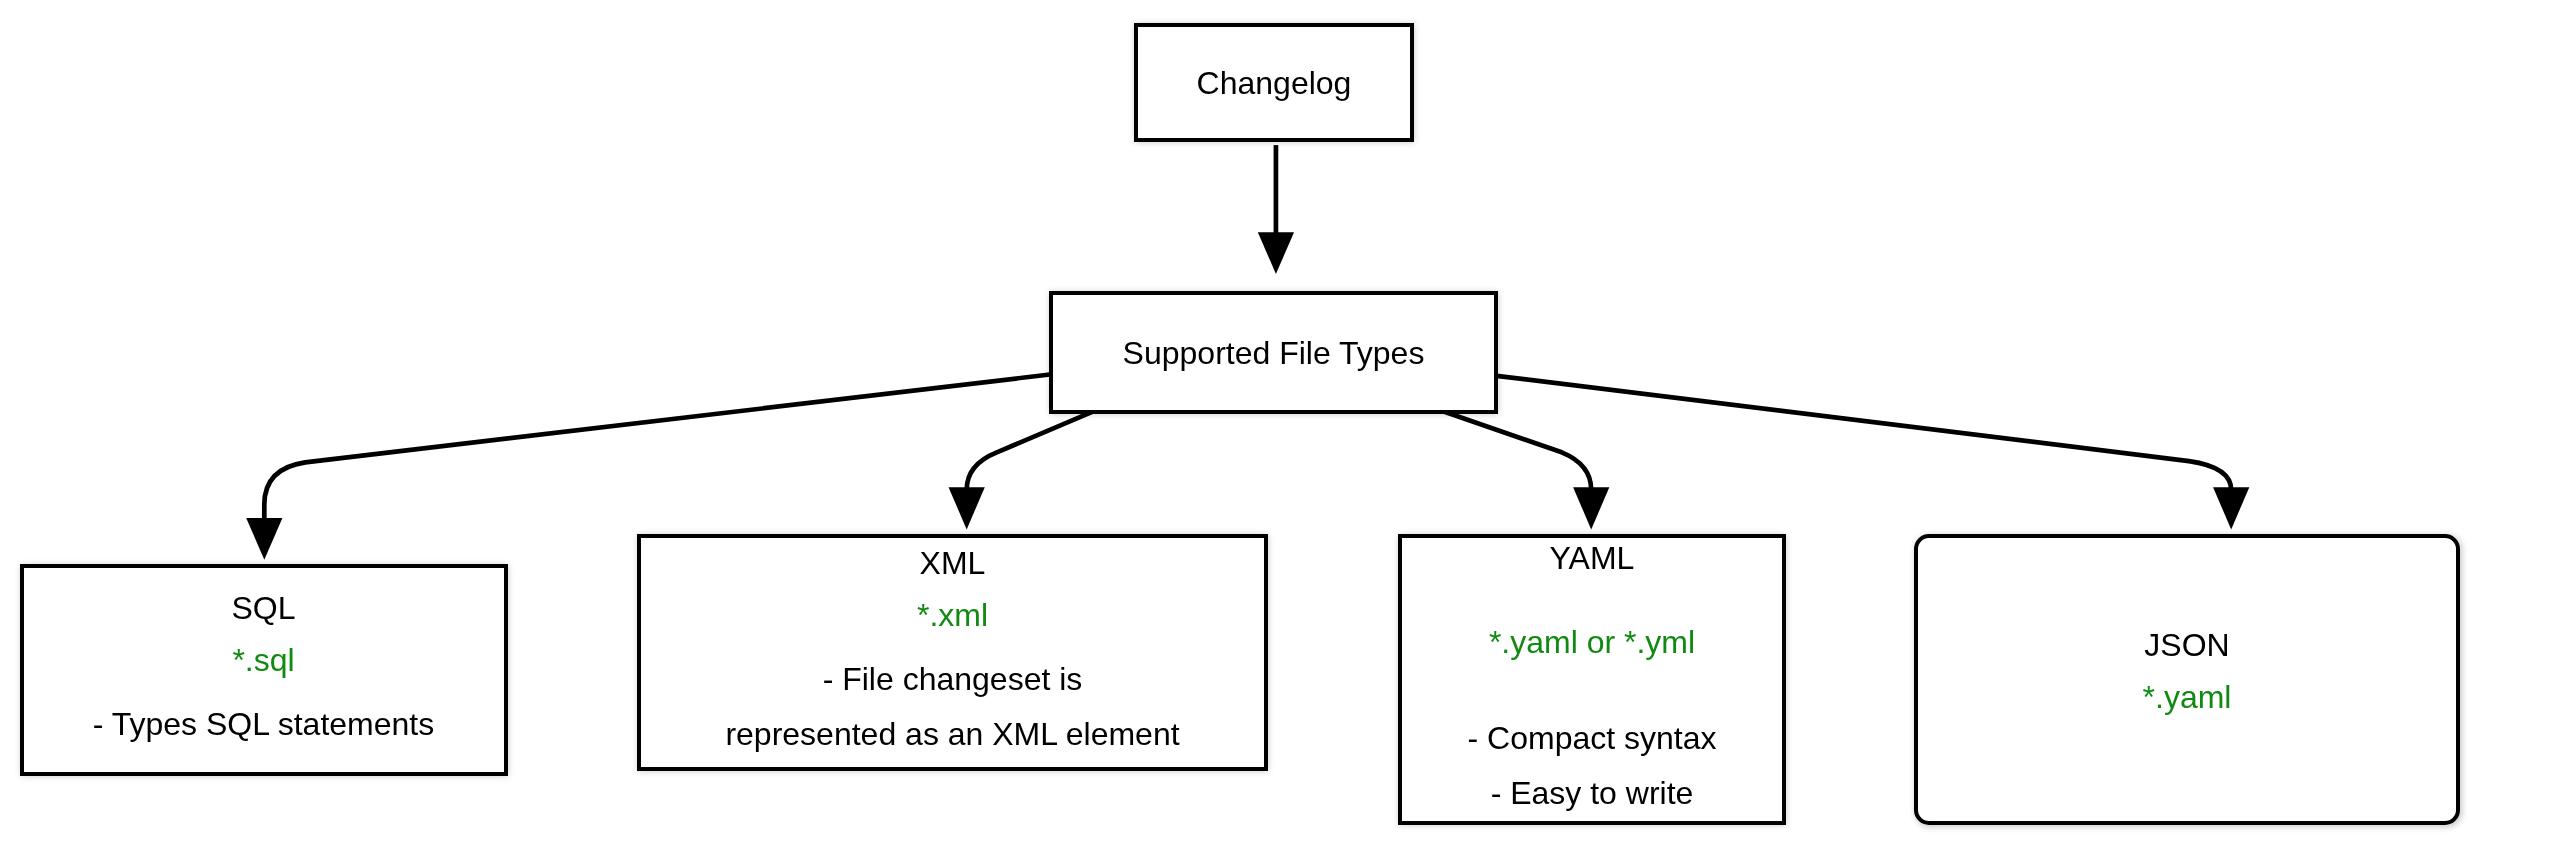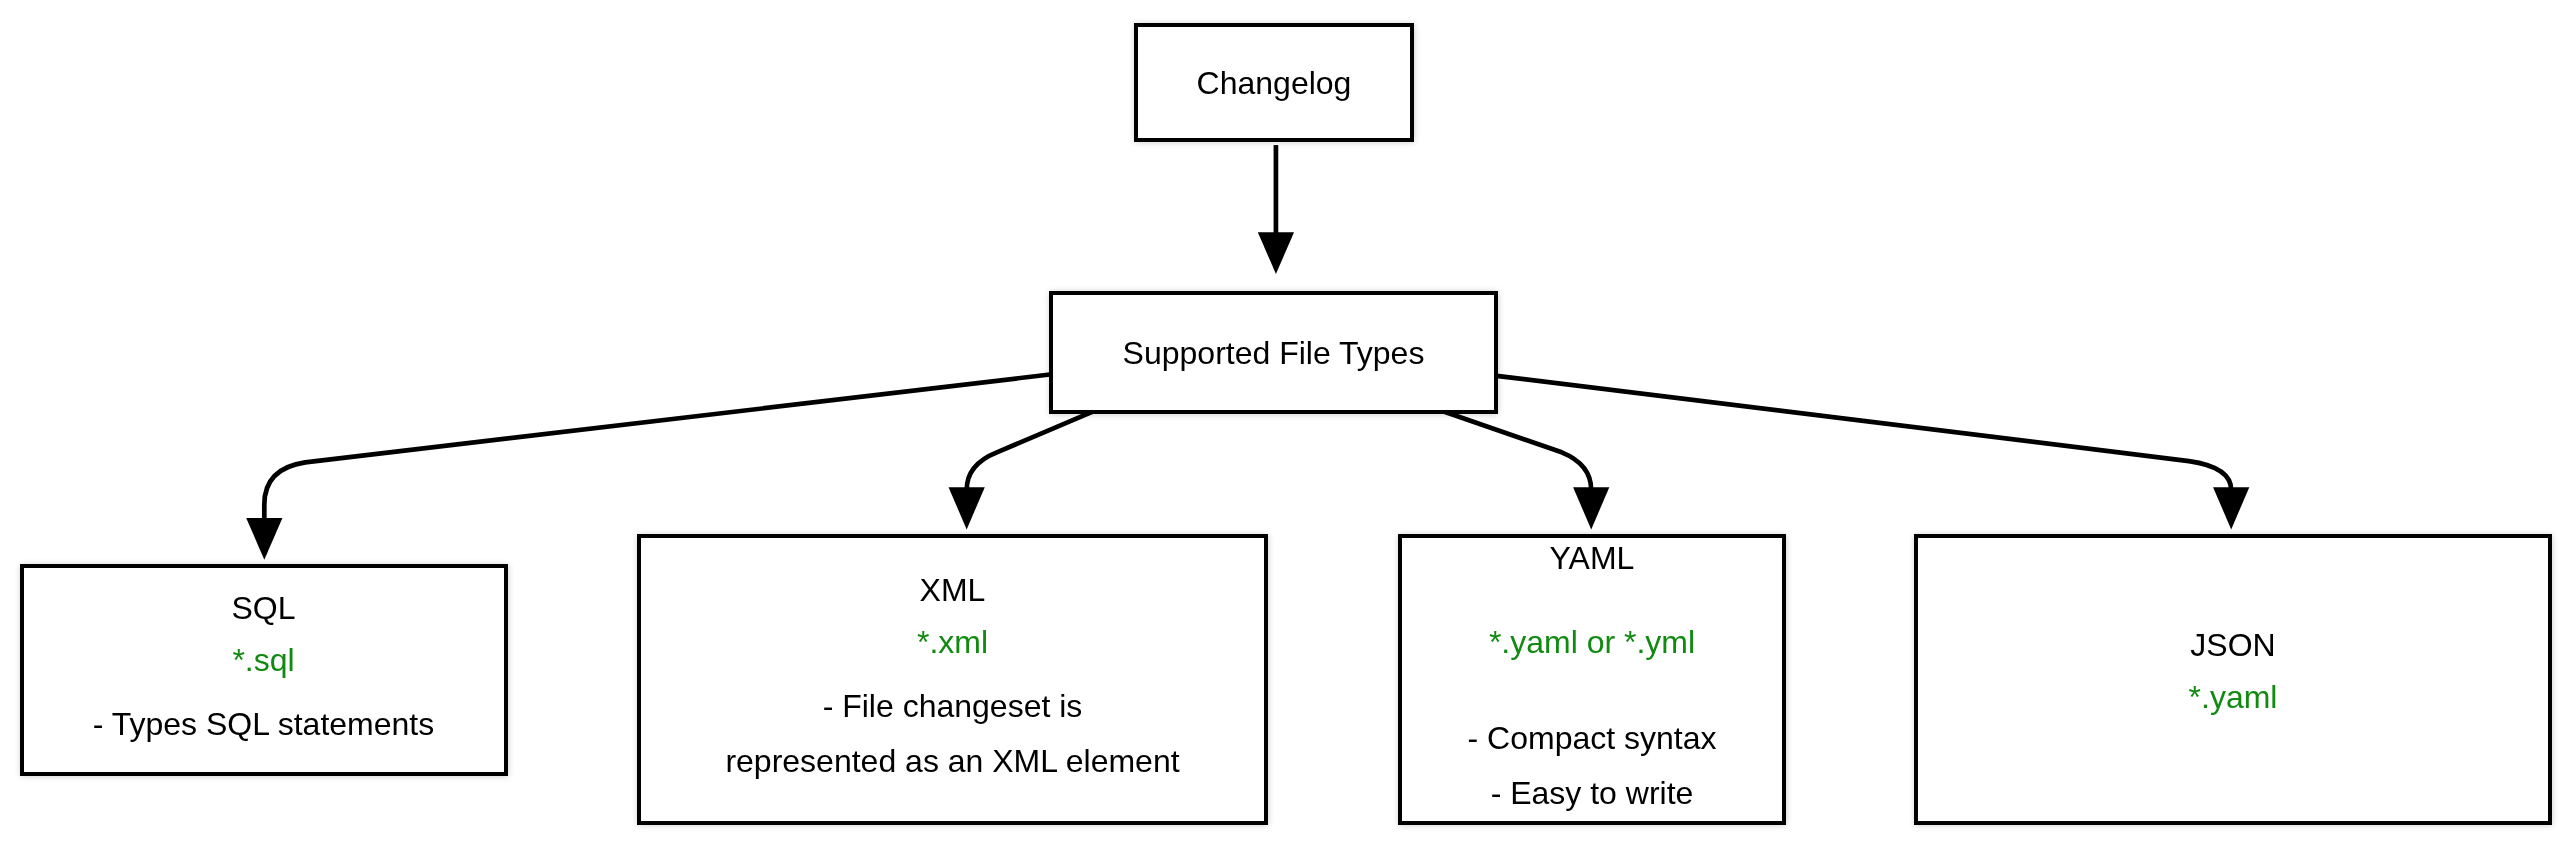--- a/index.html
+++ b/index.html
@@ -27,23 +27,23 @@
     align-items: center;
     justify-content: center;
     text-align: center;
     font-size: 32px;
     line-height: 1.25;
     box-shadow: 1.3px 1.3px 6.7px rgba(0,0,0,0.22);
   }
   #node-changelog { left: 1134px; top: 23px;  width: 280px; height: 119px; }
   #node-supported { left: 1049px; top: 291px; width: 449px; height: 123px; }
   #node-sql       { left: 19.5px;   top: 564px; width: 488px; height: 212px; }
-  #node-xml       { left: 637px;  top: 534px; width: 631px; height: 291px; }
+  #node-xml       { left: 637px;  top: 534px; width: 631px; height: 237px; }
   #node-yaml      { left: 1398px; top: 534px; width: 388px; height: 291px; justify-content: space-between; }
-  #node-json      { left: 1914px; top: 534px; width: 638px; height: 291px; }
+  #node-json      { left: 1914px; top: 534px; width: 546px; height: 291px; border-radius: 15px; }
 
   .node-title { margin-bottom: 12px; }
   .node-ext   { color: var(--ext, #118a11); margin-bottom: 17.4px; }
   .desc-line  { line-height: 1.72; }
 
   #connectors {
     position: absolute;
     left: 0; top: 0;
     width: 2576px;
     height: 853px;

